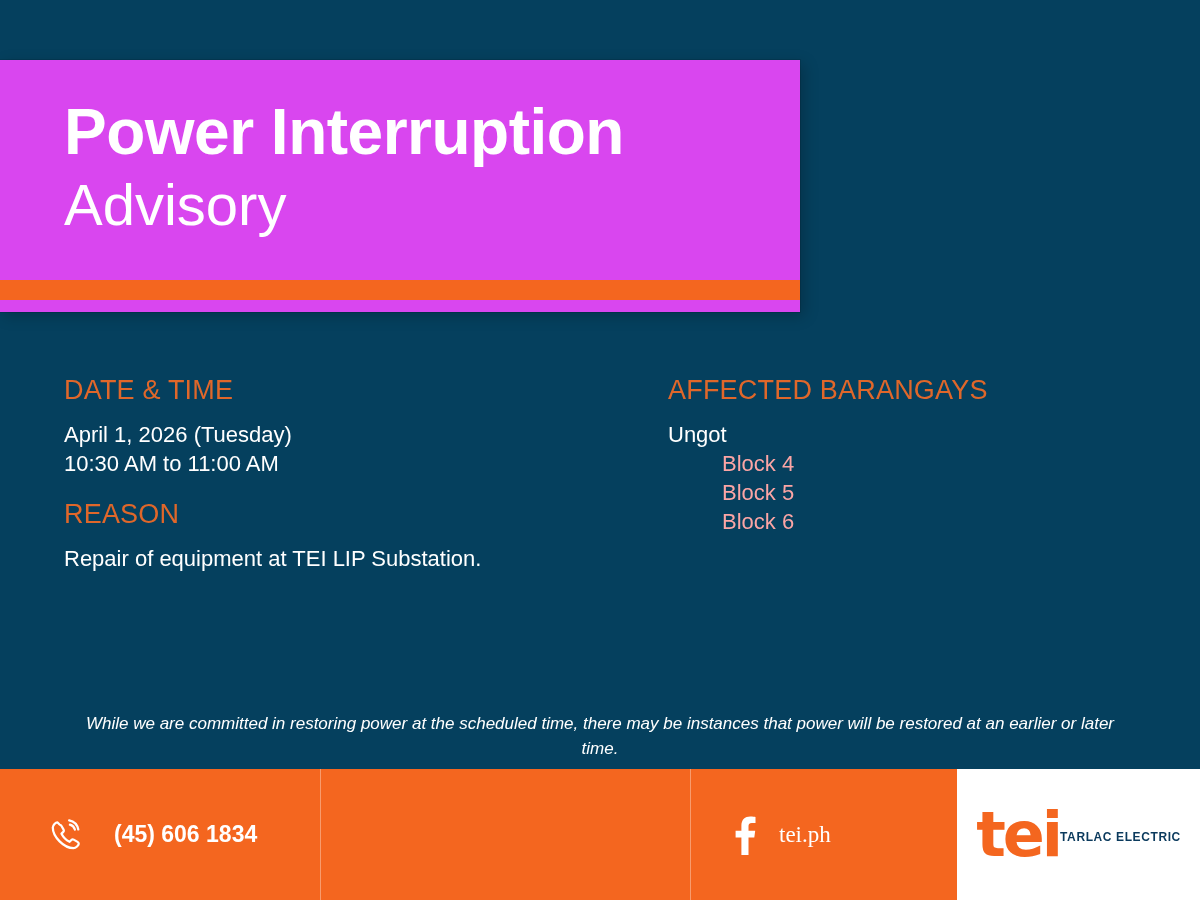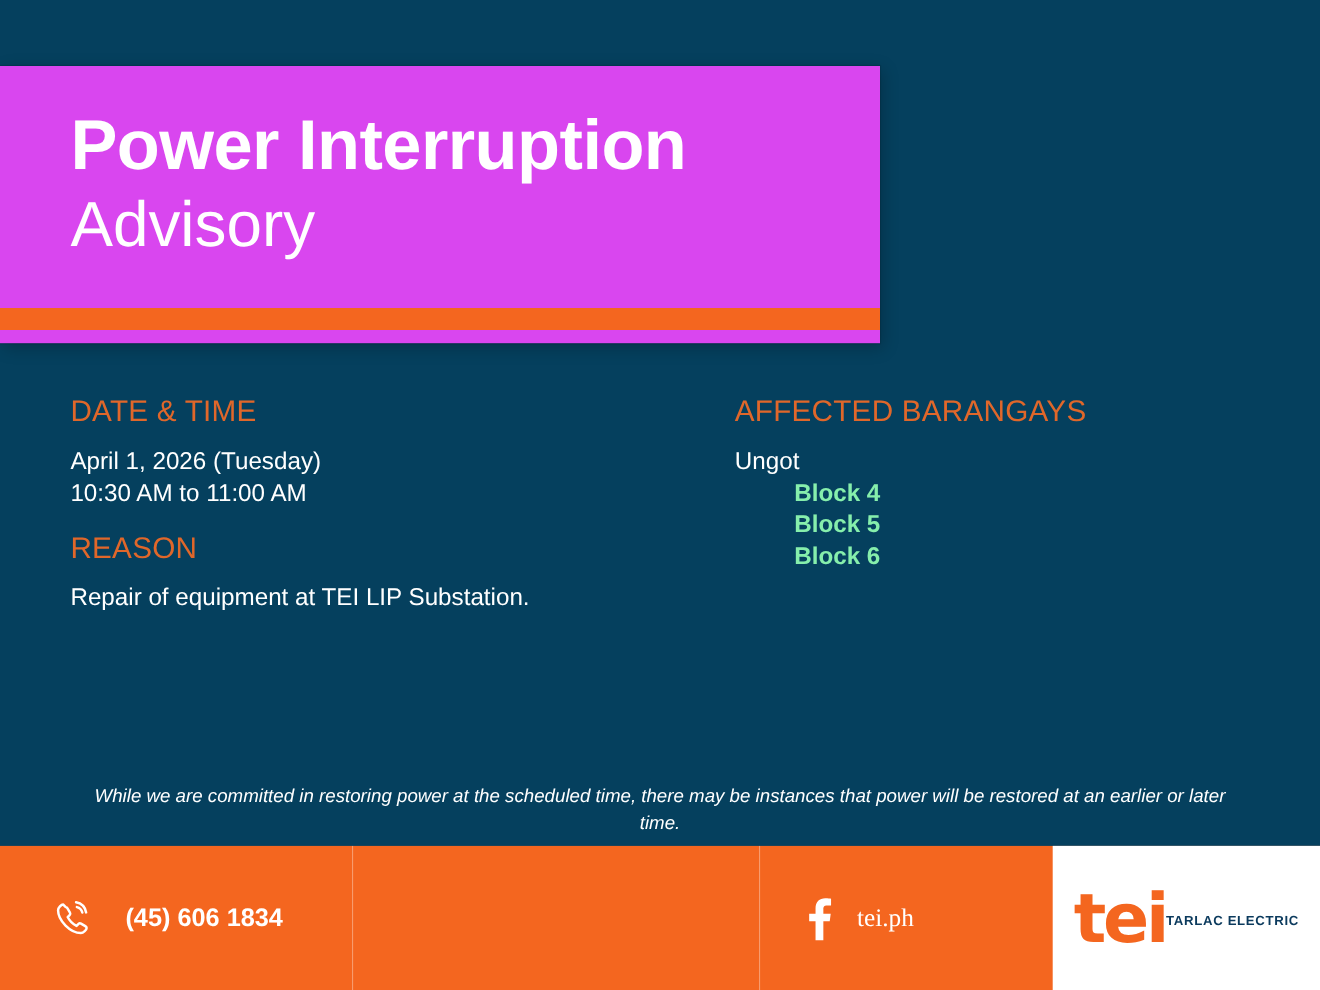--- a/index.html
+++ b/index.html
@@ -78,21 +78,21 @@
   .col-right {
     position: absolute;
     left: 668px;
     top: 0;
     width: 480px;
   }
   .section-heading {
     font-size: 27px;
     color: #e0672a;
     line-height: 1.1;
-    margin: 0 0 14px 0;
+    margin: 16px 0 14px 0;
     letter-spacing: 0.2px;
     white-space: nowrap;
   }
   .section-heading.reason {
     margin-top: 22px;
   }
   .body-line {
     font-size: 22px;
     color: #ffffff;
     line-height: 1.33;
@@ -100,23 +100,23 @@
     white-space: nowrap;
   }
   .brgy-name {
     font-size: 22px;
     color: #ffffff;
     line-height: 1.33;
     font-weight: 300;
   }
   .brgy-block {
     font-size: 22px;
-    color: #86efac;
+    color: #fca5a5;
     line-height: 1.33;
-    font-weight: 700;
+    font-weight: 400;
     padding-left: 54px;
   }
 
   
   .disclaimer {
     position: absolute;
     left: 80px;
     top: 712px;
     width: 1040px;
     text-align: center;

